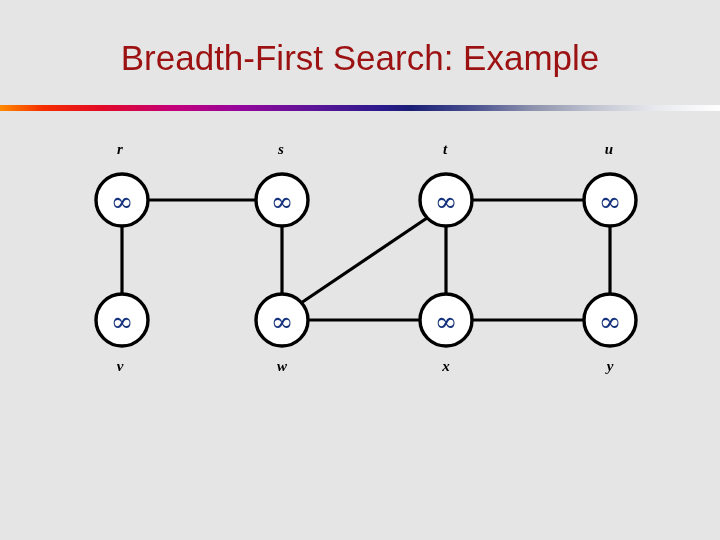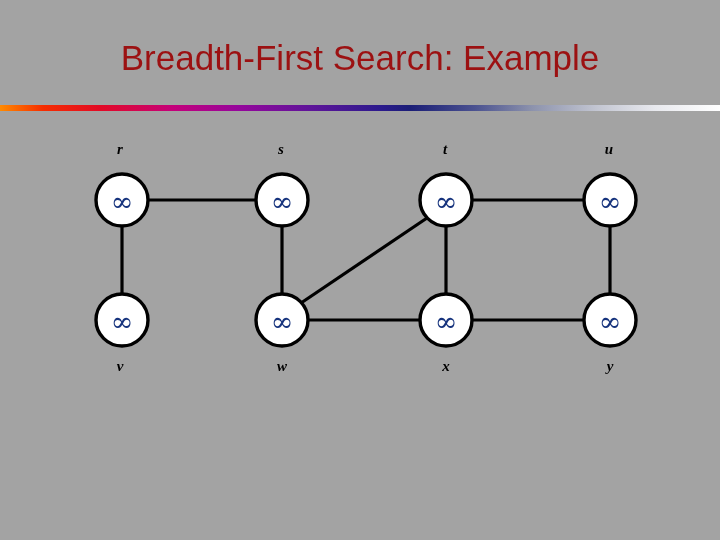--- a/index.html
+++ b/index.html
@@ -13,21 +13,21 @@
     font-family: "Liberation Sans", sans-serif;
     overflow: hidden;
     position: relative;
   }
   #slide {
     position: absolute;
     left: 0;
     top: 0;
     width: 720px;
     height: 540px;
-    background: #a3a3a3;
+    background: #e5e5e5;
   }
   #slide-title {
     position: absolute;
     left: 0;
     top: 38px;
     width: 720px;
     text-align: center;
     font-family: "Liberation Sans", sans-serif;
     font-size: 35px;
     font-weight: normal;

